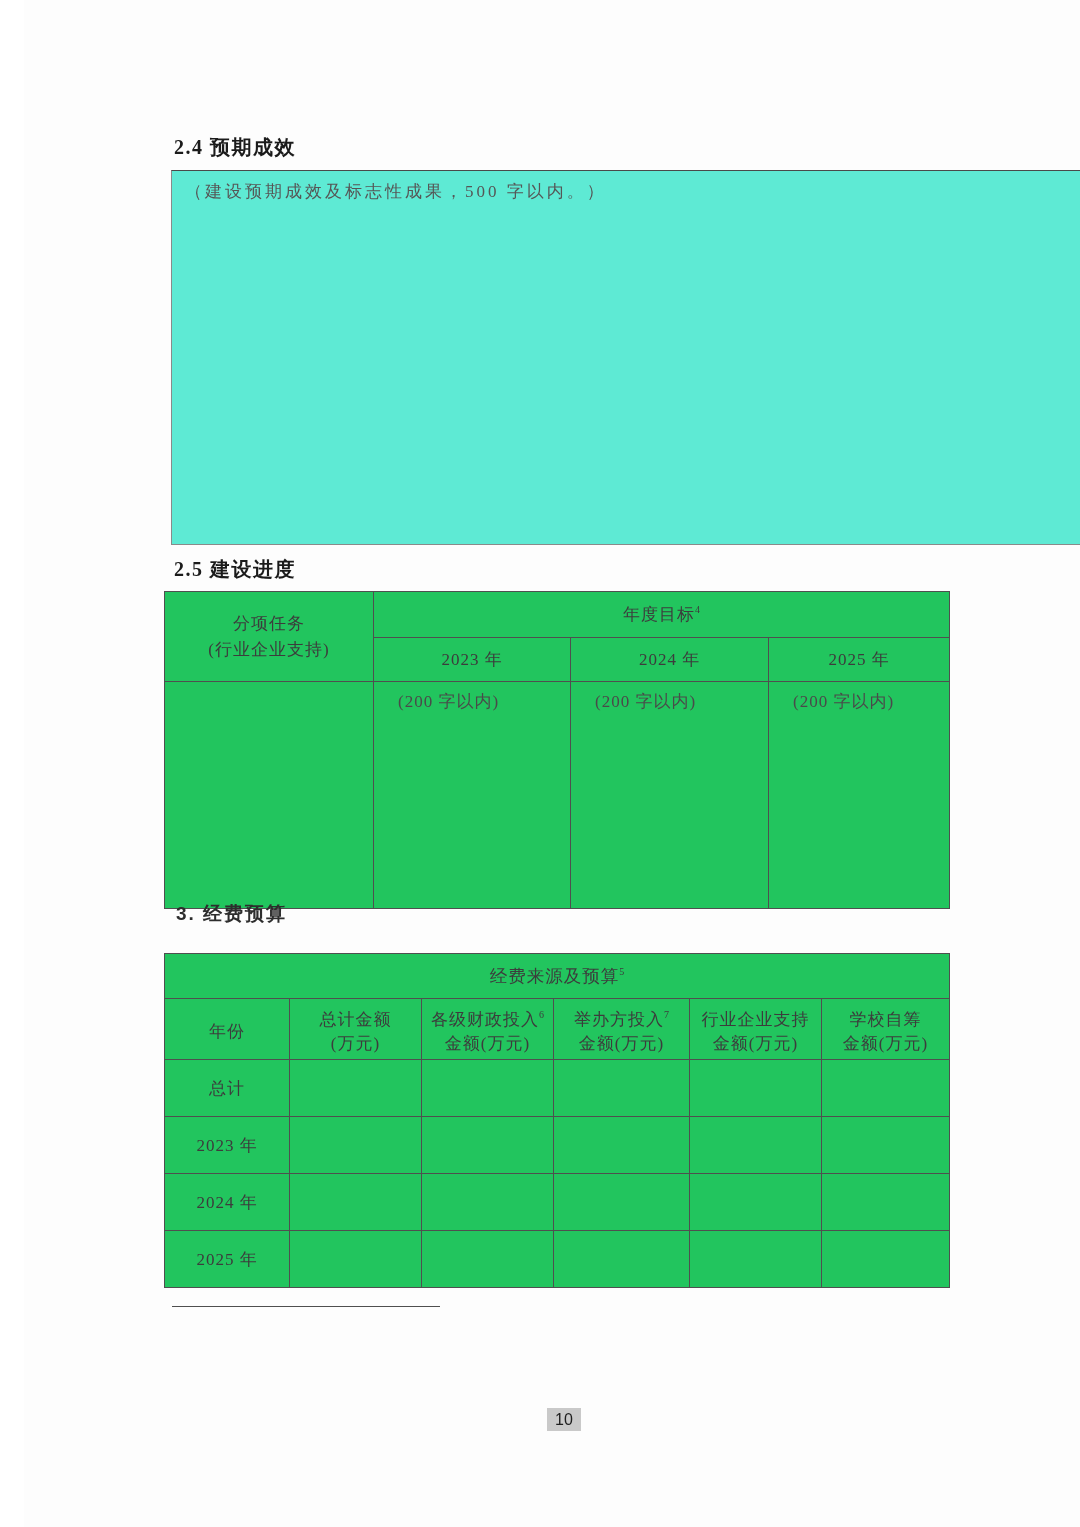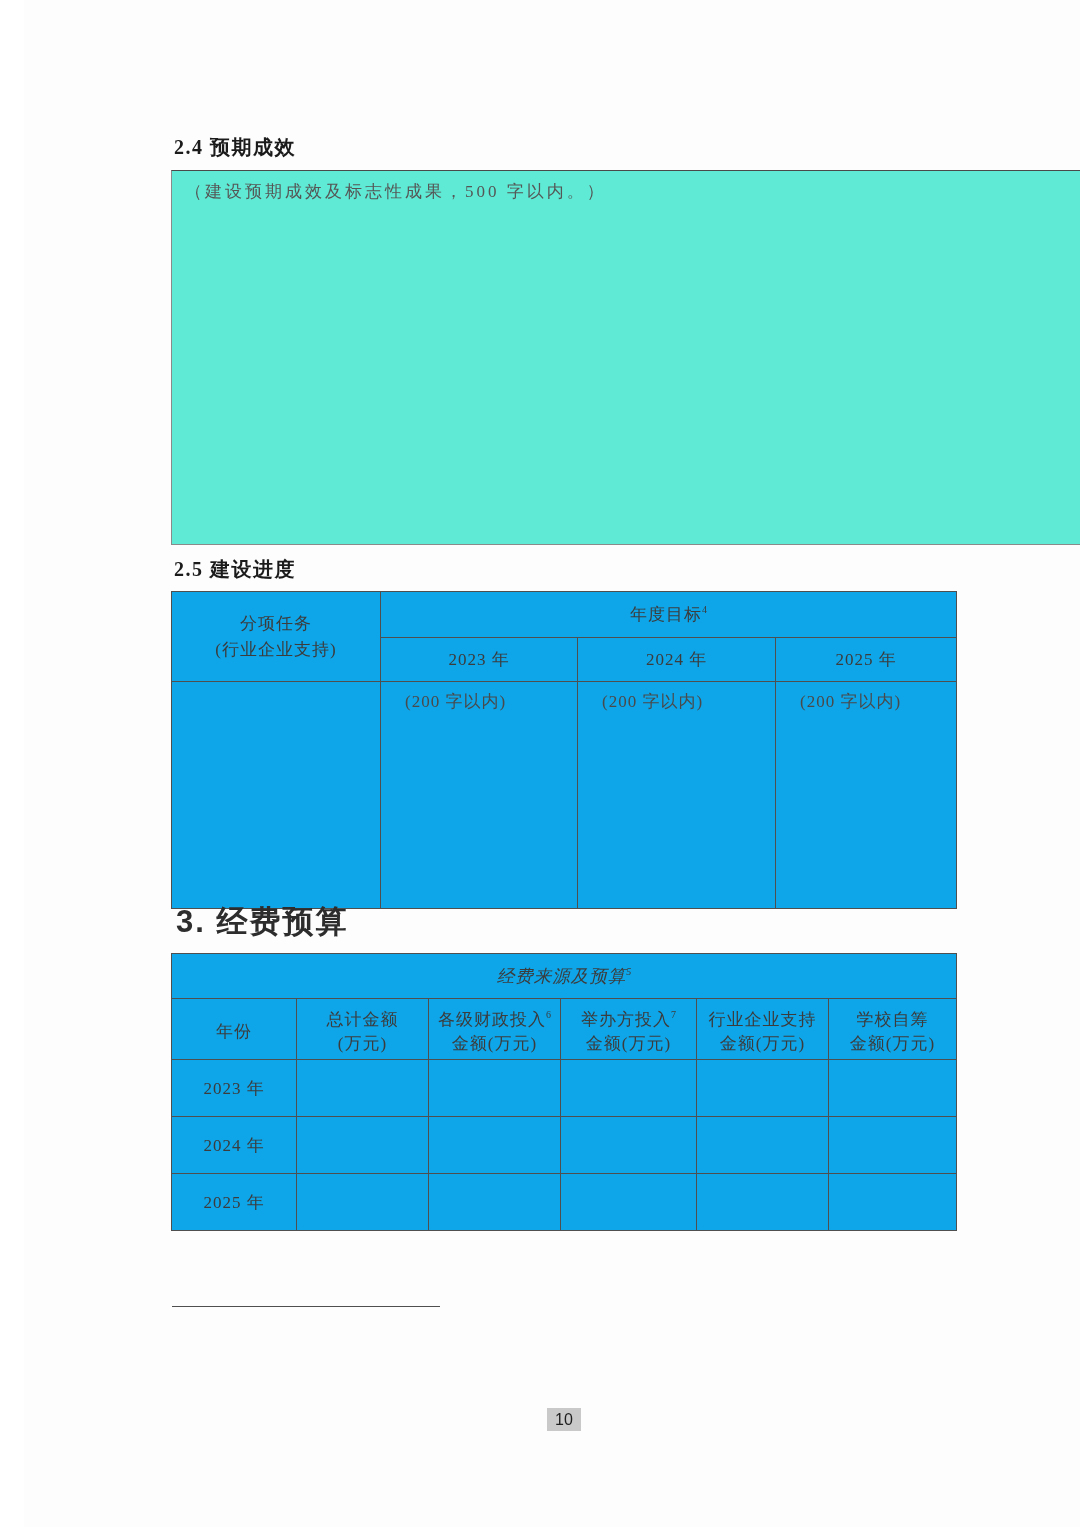--- a/index.html
+++ b/index.html
@@ -32,28 +32,28 @@
   }
   .box24 p {
     margin:9px 13px; font-size:17px; color:#565656;
     letter-spacing:3px;
   }
 
   
   .h-main {
     position:absolute; left:152px; top:901px;
     font-family:"Liberation Sans","DejaVu Sans",sans-serif;
-    font-size:31px; font-weight:600; color:#2d2d2d;
+    font-size:19px; font-weight:600; color:#2d2d2d;
     letter-spacing:2px; margin:0;
   }
 
   table {
-    position:absolute; left:147px;
+    position:absolute; left:140px;
     border-collapse:collapse; table-layout:fixed;
-    background:#0ea5e9;
+    background:#22c55e;
   }
   td {
     border:1px solid #4f4f4f;
     font-size:17px; color:#3c3c3c;
     text-align:center; vertical-align:middle;
     padding:0; letter-spacing:1px;
     overflow:hidden;
   }
   sup { font-size:10px; letter-spacing:0; }
 
@@ -63,21 +63,21 @@
   .t25 .r-years td { height:43px; }
   .t25 .r-body td  { height:210px; }
   .t25 .ph-cell {
     vertical-align:top; text-align:left;
     padding:8px 24px; color:#4a4a4a;
   }
   .two-line span { display:block; line-height:26px; }
 
   
   .t3 { top:953px; width:785px; }
-  .t3 .r-caption td { height:44px; font-size:17.5px;font-style:italic; }
+  .t3 .r-caption td { height:44px; font-size:17.5px; }
   .t3 .r-head td { height:60px; }
   .t3 .r-data td { height:56px; }
   .hl { display:block; line-height:25px; }
 
   
   .fn-rule {
     position:absolute; left:148px; top:1306px;
     width:268px; height:0;
     border-top:1.5px solid #4f4f4f;
   }
@@ -181,20 +181,28 @@
       <td>
         <span class="hl"><span>行业企业支持</span><sup></sup></span>
         <span class="hl">金额(万元)</span>
       </td>
       <td>
         <span class="hl"><span>学校自筹</span><sup></sup></span>
         <span class="hl">金额(万元)</span>
       </td>
     </tr>
     <tr class="r-data">
+      <td>总计</td>
+      <td></td>
+      <td></td>
+      <td></td>
+      <td></td>
+      <td></td>
+    </tr>
+    <tr class="r-data">
       <td>2023 年</td>
       <td></td>
       <td></td>
       <td></td>
       <td></td>
       <td></td>
     </tr>
     <tr class="r-data">
       <td>2024 年</td>
       <td></td>

